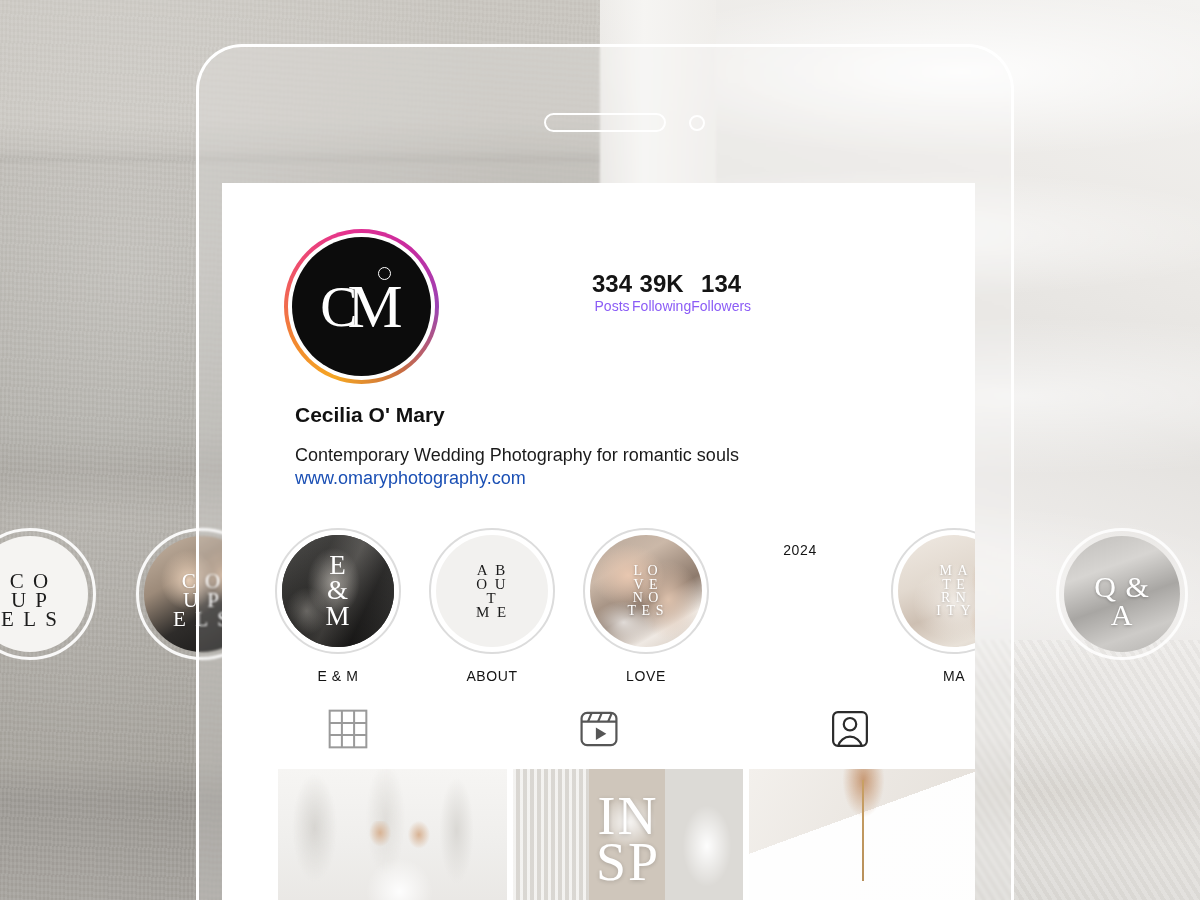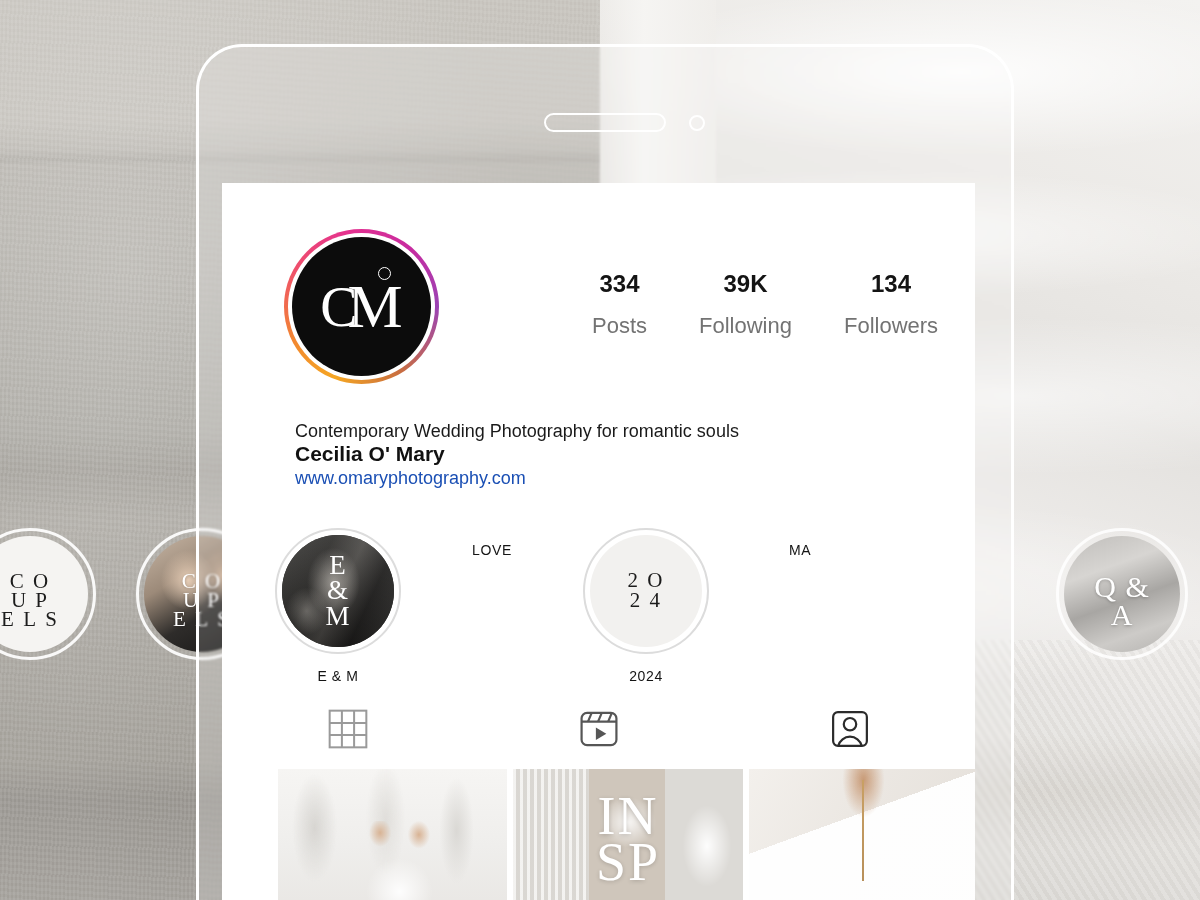--- a/index.html
+++ b/index.html
@@ -127,24 +127,24 @@
     align-items: center; justify-content: center;
     font-family: "Liberation Serif", serif; color: #fff;
   }
   .mono-c { font-size: 56px; letter-spacing: -14px; }
   .mono-m { font-size: 62px; margin-left: 4px; }
   .mono-o {
     position: absolute; top: 30px; left: 86px;
     width: 13px; height: 13px; border: 1.6px solid #fff; border-radius: 50%;
   }
 
-  #stats { position: absolute; left: 370px; top: 88px; display: flex; gap: 52px; }
+  #stats { position: absolute; left: 370px; top: 88px; display: flex; }
   .stat { text-align: center; }
   .stat-num { font-size: 24px; font-weight: bold; color: #141414; line-height: 1.12; }
-  .stat-label { font-size: 22px; color: #737373; line-height: 1.2; margin-top: 15px; }
+  .stat-label { font-size: 14px; color: #8b5cf6; line-height: 1.2; }
 
   
   #bio-block { position: absolute; left: 73px; top: 220px; }
   #display-name { font-size: 21px; font-weight: bold; color: #111; }
   #bio-text { font-size: 18px; color: #1a1a1a; margin-top: 18px; }
   #bio-link { font-size: 18px; color: #1a4fb4; margin-top: 2px; display: block; text-decoration: none; }
 
   
   #highlights {
     position: absolute; left: 50px; top: 345px; display: flex; gap: 22px;
@@ -333,53 +333,68 @@
           <div class="stat-label">Following</div>
         </div>
         <div class="stat">
           <div class="stat-num">134</div>
           <div class="stat-label">Followers</div>
         </div>
       </div>
     </div>
 
     <div id="bio-block">
+      <div id="display-name">Cecilia O' Mary</div>
       <div id="bio-text">Contemporary Wedding Photography for romantic souls</div>
-      <div id="display-name">Cecilia O' Mary</div>
       <a id="bio-link" href="#">www.omaryphotography.com</a>
     </div>
 
     <div id="highlights">
 
       <div class="hl">
         <div class="hl-ring">
           <div class="hl-img">
             <div class="art-em"></div>
             <div class="hl-overlay" style="color:#fff; font-size:27px; letter-spacing:1px;">E<br>&amp;<br>M</div>
           </div>
         </div>
         <div class="hl-label">E &amp; M</div>
       </div>
 
-
-      <div class="hl">
-        <div class="hl-label">LOVE</div>
-      </div>
-
       <div class="hl">
         <div class="hl-ring">
           <div class="hl-img">
-            <div class="art-2024"></div>
-            <div class="hl-overlay" style="color:#1b1b1b; font-size:21px; letter-spacing:2px;">2&nbsp;O<br>2&nbsp;4</div>
+            <div class="art-about"></div>
+            <div class="hl-overlay" style="color:#1b1b1b; font-size:15px; letter-spacing:2px;">A&nbsp;B<br>O&nbsp;U<br>T<br>M&nbsp;E</div>
           </div>
         </div>
+        <div class="hl-label">ABOUT</div>
+      </div>
+
+      <div class="hl">
+        <div class="hl-ring">
+          <div class="hl-img">
+            <div class="art-love"></div>
+            <div class="hl-overlay" style="color:#fff; font-size:14px; letter-spacing:1px; text-shadow:0 1px 3px rgba(0,0,0,.3);">L&nbsp;O<br>V&nbsp;E<br>N&nbsp;O<br>T&nbsp;E&nbsp;S</div>
+          </div>
+        </div>
+        <div class="hl-label">LOVE</div>
+      </div>
+
+      <div class="hl">
         <div class="hl-label">2024</div>
       </div>
 
       <div class="hl">
+        <div class="hl-ring">
+          <div class="hl-img">
+            <div class="art-mat"></div>
+            <div class="hl-overlay" style="color:#fff; font-size:14px; letter-spacing:1px; text-shadow:0 1px 3px rgba(0,0,0,.25);">M&nbsp;A<br>T&nbsp;E<br>R&nbsp;N<br>I&nbsp;T&nbsp;Y</div>
+          </div>
+        </div>
         <div class="hl-label">MA</div>
       </div>
 
     </div>
 
     <div id="tabs">
       <div class="tab">
         <span>
           <svg width="44" height="44" viewBox="0 0 24 24" fill="none" stroke="#9a9a9a" stroke-width="1.1">
             <rect x="2" y="2" width="20" height="20"></rect>

